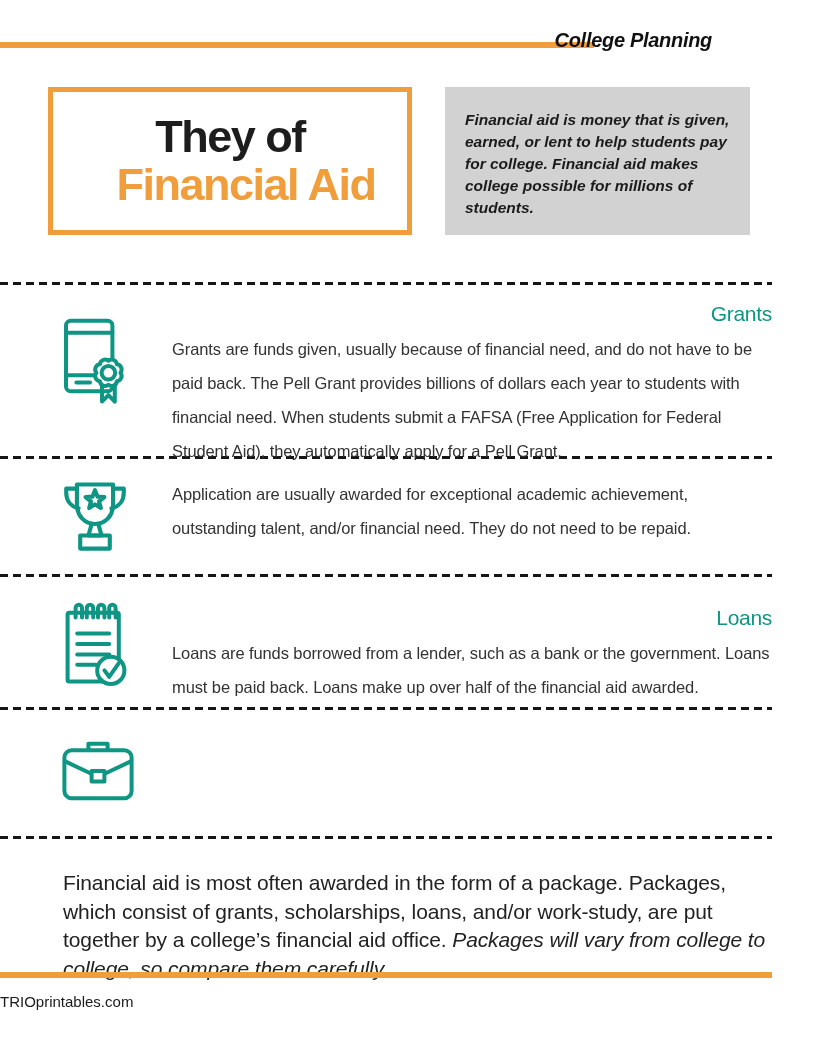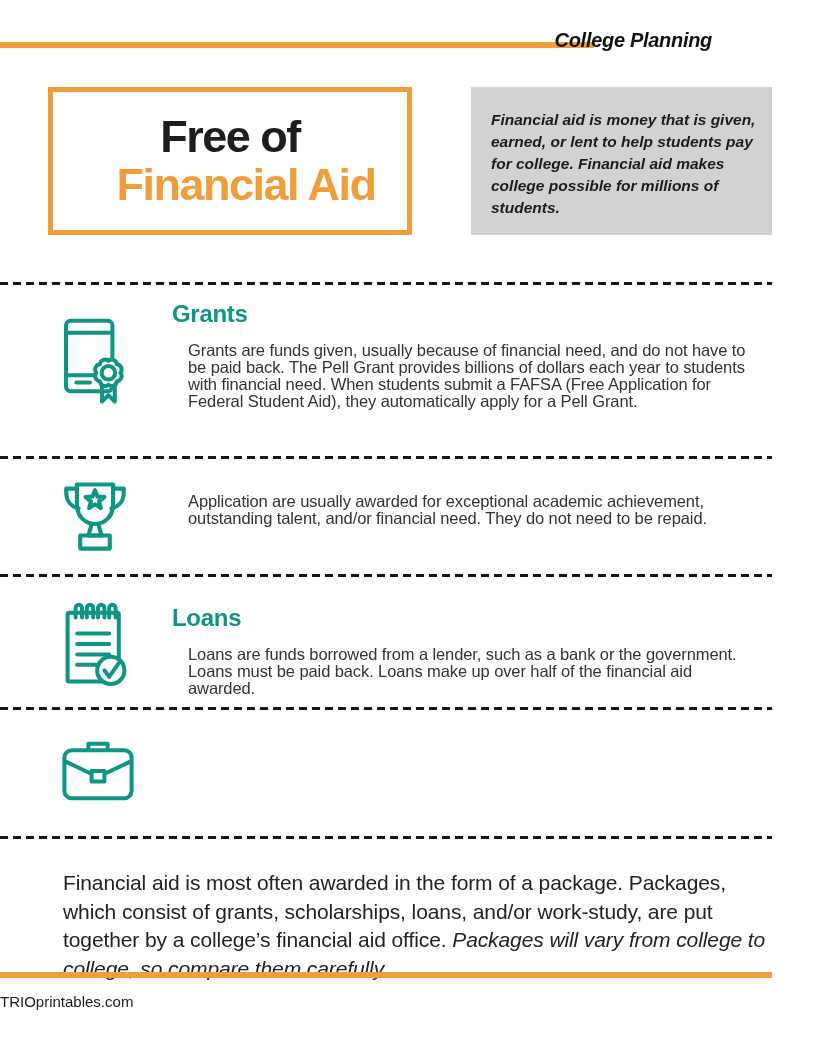--- a/index.html
+++ b/index.html
@@ -23,31 +23,31 @@
     position:absolute;left:48px;top:87px;width:364px;height:148px;
     border:5px solid var(--orange);box-sizing:border-box;
     display:flex;flex-direction:column;align-items:center;justify-content:center;
   }
   .title-line1{font-size:45px;font-weight:bold;line-height:1.06;letter-spacing:-1.5px;color:#1d1d1d;}
   .title-line2{font-size:45px;font-weight:bold;line-height:1.06;letter-spacing:-1.5px;color:var(--orange);margin-left:32px;}
   
   .intro-box{
     position:absolute;left:445px;top:87px;width:305px;height:148px;
     background:#D2D2D2;box-sizing:border-box;padding:22px 20px;
-    font-size:15.5px;line-height:1.42;font-weight:bold;font-style:italic;color:#1b1b1b;margin-left:26px;
+    font-size:15.5px;line-height:1.42;font-weight:bold;font-style:italic;color:#1b1b1b;
   }
   
   .dash{position:absolute;left:0;width:816px;height:3px;
     background:repeating-linear-gradient(90deg,#161616 0 8px,transparent 8px 13px);}
   .dash1{top:282px}.dash2{top:456px}.dash3{top:574px}.dash4{top:707px}.dash5{top:836px}
   
   .section{position:absolute;left:58px;display:flex;}
   .icon-col{flex:0 0 114px;width:114px;}
-  .sec-heading{font-size:24px;font-weight:bold;color:var(--teal);letter-spacing:-0.3px;margin:0 0 6px 0;line-height:24px;}
-  .sec-body{font-size:16.5px;line-height:17px;color:#333;letter-spacing:-0.1px;margin:16px;}
+  .sec-heading{font-size:21px;font-weight:normal;color:var(--teal);letter-spacing:-0.3px;margin:0 0 6px 0;line-height:24px;text-align:right;}
+  .sec-body{font-size:16.5px;line-height:34px;color:#333;letter-spacing:-0.1px;margin:0;}
   .sec-grants{top:302px}
   .sec-grants .icon-col svg{margin-top:10px}
   .sec-grants .sec-body{max-width:628px}
   .sec-scholarships{top:477px}
   .sec-scholarships .icon-col svg{margin-top:-2px}
   .sec-scholarships .sec-body{max-width:585px}
   .sec-loans{top:606px}
   .sec-loans .icon-col svg{margin-top:-8px}
   .sec-loans .sec-body{max-width:625px}
   .sec-workstudy{top:735px}
@@ -67,21 +67,21 @@
 </style>
 </head>
 <body>
 
 <div class="page">
 
   <div class="header-line"></div>
   <div class="header-tag">College Planning</div>
 
   <div class="title-box">
-    <div class="title-line1">Free of</div>
+    <div class="title-line1">They of</div>
     <div class="title-line2">Financial Aid</div>
   </div>
 
   <div class="intro-box">Financial aid is money that is given, earned, or lent to help students pay for college. Financial aid makes college possible for millions of students.</div>
 
   <div class="dash dash1"></div>
   <div class="dash dash2"></div>
   <div class="dash dash3"></div>
   <div class="dash dash4"></div>
   <div class="dash dash5"></div>

